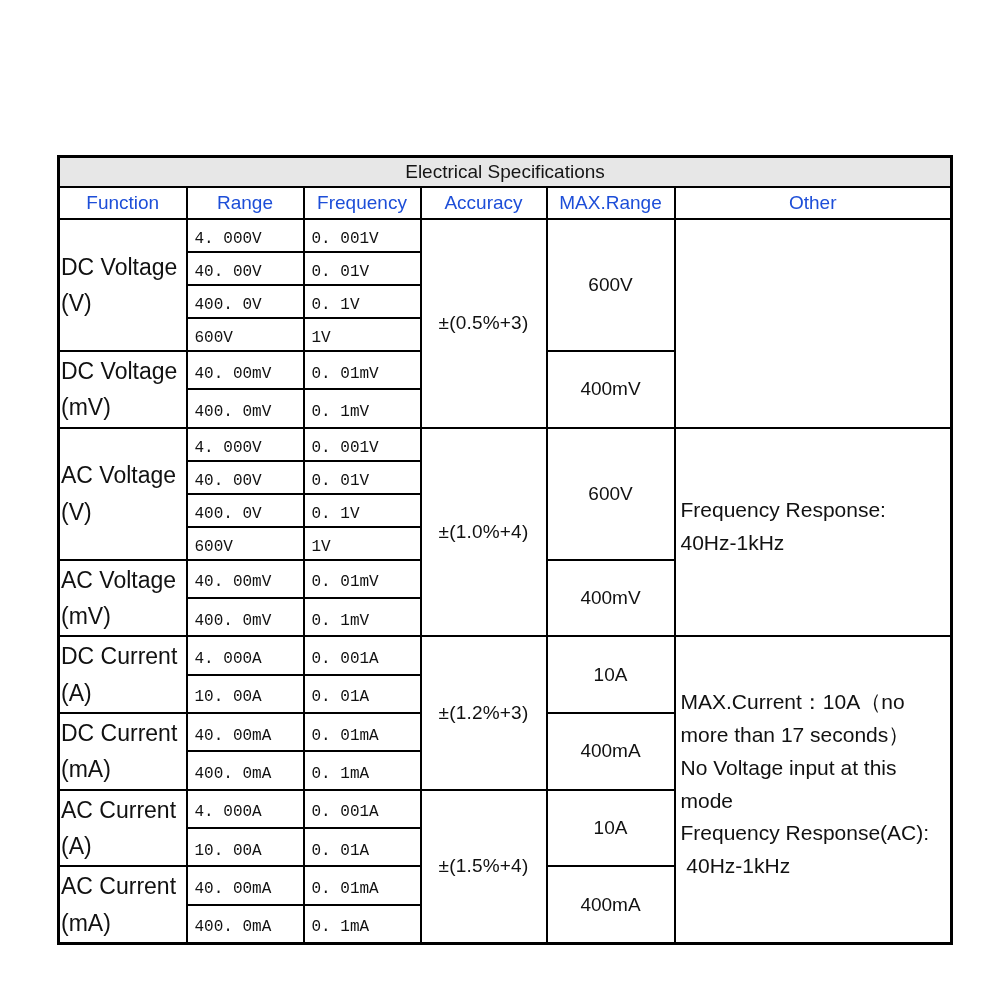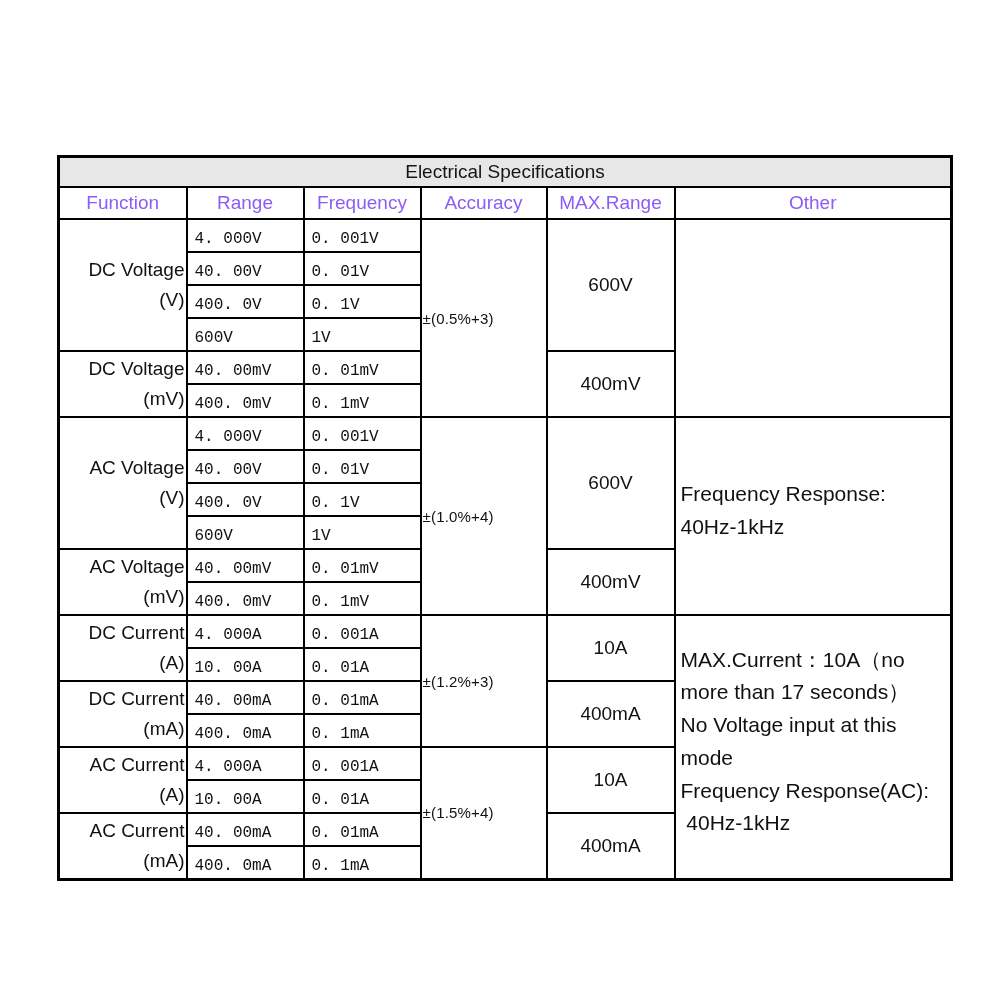--- a/index.html
+++ b/index.html
@@ -11,31 +11,31 @@
     position:absolute; left:57px; top:155px; width:893px;
     border-collapse:collapse; table-layout:fixed;
     border:3px solid #000;
   }
   table.spec td, table.spec th { border:2px solid #000; overflow:hidden; }
   tr.title-row th {
     height:26px; background:#e7e7e7; font-weight:400; font-size:19px;
     text-align:center; color:#151515;
   }
   tr.header-row td {
-    height:28px; font-size:19px; text-align:center; color:#8b5cf6;
+    height:28px; font-size:19px; text-align:center; color:#1d4ed8;
   }
   tr.data-row { height:33px; }
   td.fn {
-    font-size:19px; text-align:right; white-space:pre-line; line-height:1.58;
+    font-size:23px; text-align:left; white-space:pre-line; line-height:1.58;
   }
   td.rg, td.rs {
     font-family:"Liberation Mono", monospace; font-size:16px;
     text-align:left; padding:7px 0 0 7px;
   }
-  td.ac { font-size:15px; letter-spacing:0.2px; }
+  td.ac { font-size:19px; text-align:center; letter-spacing:0.2px; }
   td.mx { font-size:19px; text-align:center; }
   td.ot {
     font-size:21px; text-align:left; padding:0 2px 10px 5px;
     white-space:pre-wrap; line-height:1.56; vertical-align:middle;
   }
 </style>
 </head>
 <body>
 
 <div class="page">

